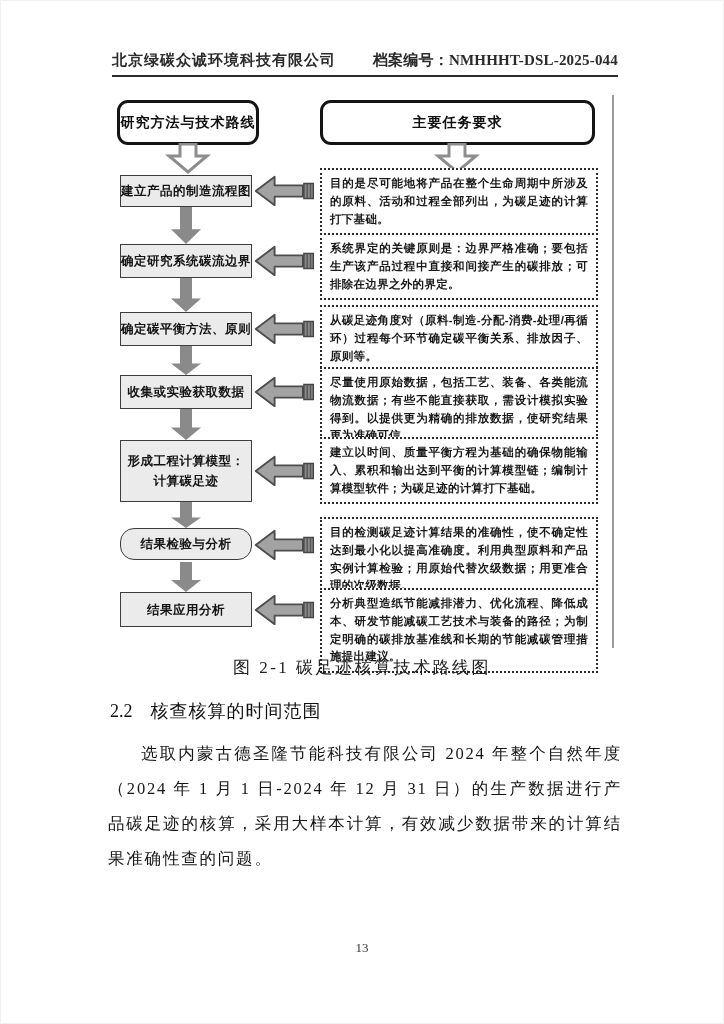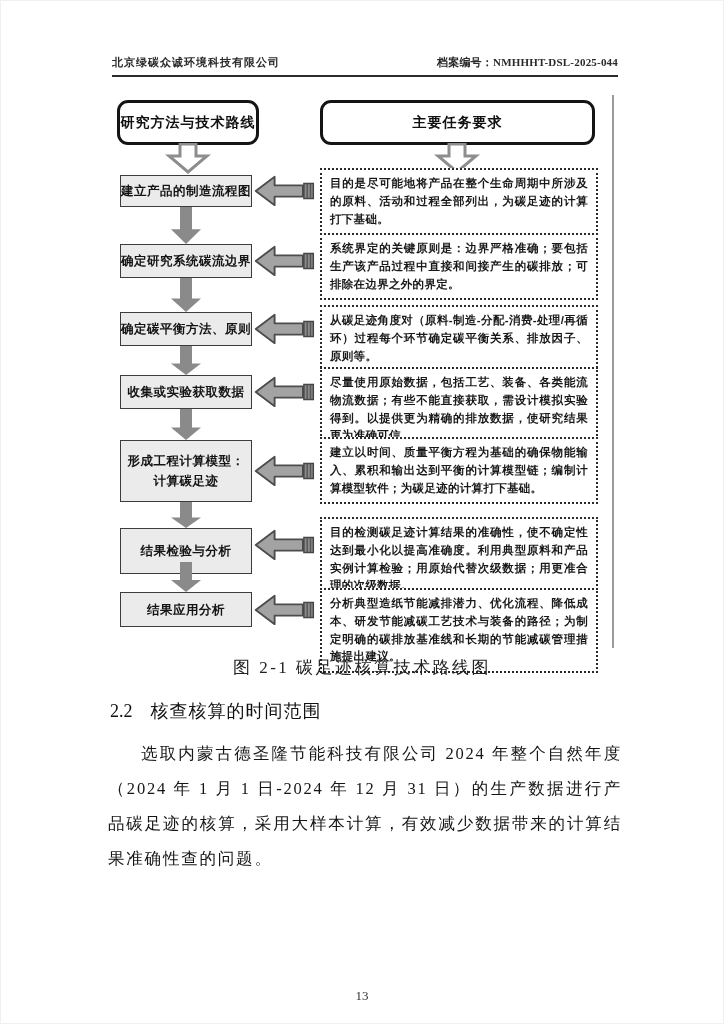--- a/index.html
+++ b/index.html
@@ -6,21 +6,21 @@
   #page{
     position:relative;width:724px;height:1024px;background:#ffffff;
     font-family:"Liberation Serif","DejaVu Serif",serif;color:#1c1c1c;
     overflow:hidden;box-shadow:inset 0 0 0 1px #f0f0f0;
   }
   
   .pg-header{
     position:absolute;left:112px;top:44px;width:506px;height:26px;
     display:flex;justify-content:space-between;align-items:flex-end;
     border-bottom:2px solid #2b2b2b;padding-bottom:5px;
-    font-size:11px;font-weight:bold;letter-spacing:1px;color:#2a2a2a;
+    font-size:15px;font-weight:bold;letter-spacing:1px;color:#2a2a2a;
   }
   .pg-header .doc-no{letter-spacing:0.2px;margin-left:25px;}
   
   #figure{position:absolute;left:110px;top:92px;width:508px;height:562px;}
   .hdr-box{
     position:absolute;height:45px;border:3px solid #141414;border-radius:11px;
     background:#fff;display:flex;align-items:center;justify-content:center;
     font-family:Liberation Sans, sans-serif;
     font-weight:bold;font-size:14px;letter-spacing:1px;color:#111;box-sizing:border-box;
   }
@@ -40,21 +40,21 @@
     padding:5px 8px;display:flex;align-items:center;
     font-family:"Liberation Sans","DejaVu Sans",sans-serif;
     font-weight:bold;font-size:11.5px;color:#181818;line-height:1.55;
     letter-spacing:0.3px;text-align:justify;
   }
   .s1{top:83px;height:32px;} .t1{top:76px;min-height:46px;}
   .s2{top:152px;height:34px;} .t2{top:141px;min-height:57px;}
   .s3{top:220px;height:34px;} .t3{top:213px;min-height:46px;}
   .s4{top:283px;height:34px;} .t4{top:275px;min-height:57px;}
   .s5{top:348px;height:62px;} .t5{top:345px;min-height:57px;}
-  .s6{top:436px;height:46px;} .t6{top:425px;min-height:62px;}
+  .s6{top:436px;height:32px;border-radius:14px;} .t6{top:425px;min-height:62px;}
   .s7{top:500px;height:35px;} .t7{top:496px;min-height:60px;}
   .down-arrow{position:absolute;left:60px;width:32px;}
   .c1{top:115px;height:37px;} .c2{top:186px;height:34px;}
   .c3{top:254px;height:29px;} .c4{top:317px;height:31px;}
   .c5{top:410px;height:26px;} .c6{top:470px;height:30px;}
   .hollow-arrow{position:absolute;top:51px;width:46px;height:31px;}
   .h-left{left:55px;} .h-right{left:324px;}
   .side-arrow{position:absolute;left:143px;width:64px;height:34px;}
   .a1{top:82px;} .a2{top:152px;} .a3{top:220px;} .a4{top:283px;}
   .a5{top:362px;} .a6{top:436px;} .a7{top:501px;}
@@ -69,21 +69,21 @@
     font-size:18px;font-weight:normal;color:#111;letter-spacing:1px;
   }
   .section-heading .sec-no{margin-right:18px;letter-spacing:0;}
   .body-par{
     position:absolute;left:108px;top:736px;width:514px;
     font-size:16.5px;line-height:35px;letter-spacing:1.8px;
     text-indent:2em;text-align:justify;color:#161616;
   }
   .page-no{
     position:absolute;left:0;top:940px;width:724px;text-align:center;
-    font-size:13px;color:#333;margin-top:48px;
+    font-size:13px;color:#333;
   }
 </style>
 </head>
 <body>
 
 <div id="page">
 
   <div class="pg-header">
     <span>北京绿碳众诚环境科技有限公司</span>
     <span class="doc-no">档案编号：NMHHHT-DSL-2025-044</span>

